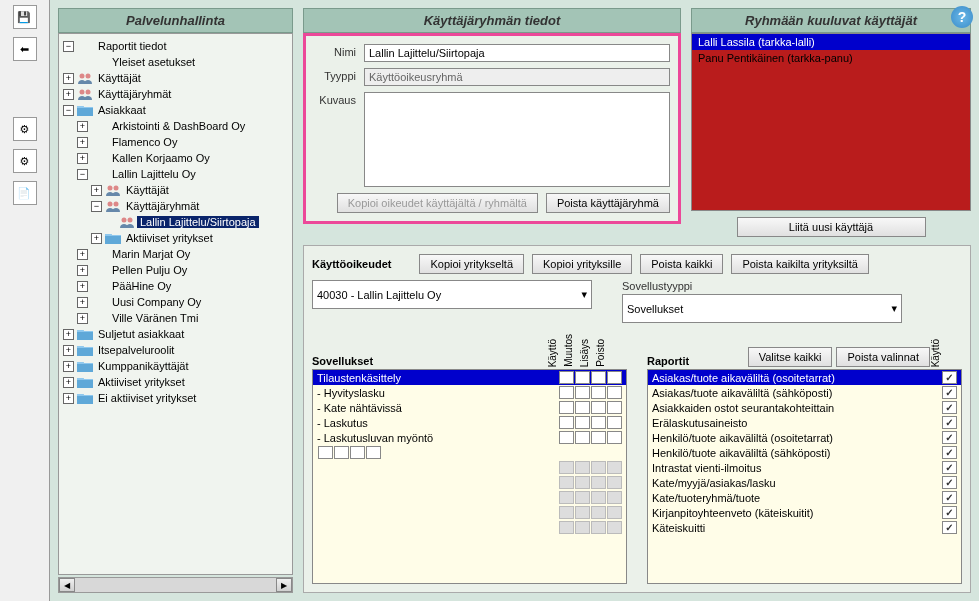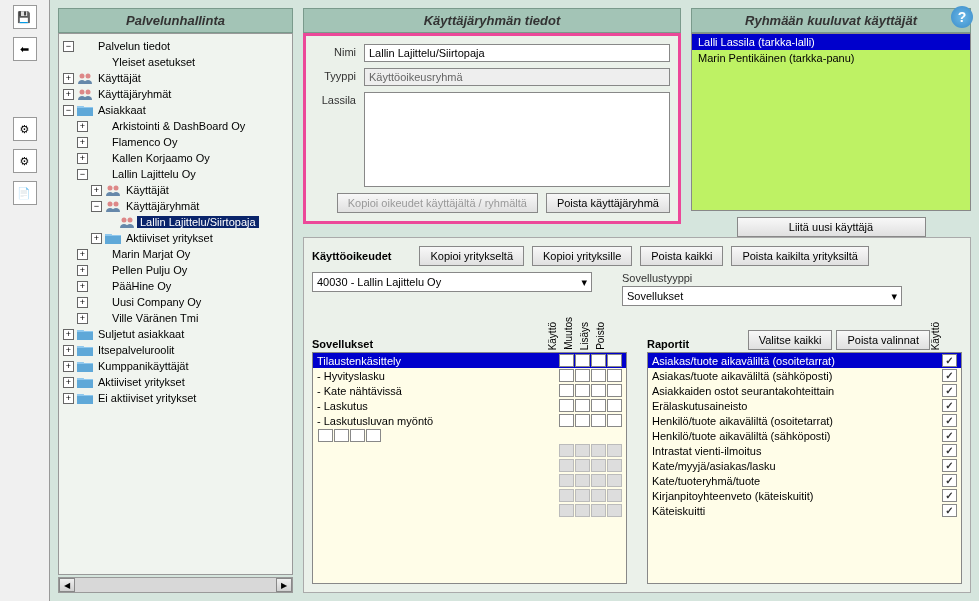--- a/index.html
+++ b/index.html
@@ -12,45 +12,45 @@
 .left-panel { width: 235px; display: flex; flex-direction: column; }
 .panel-header { background: #a3c4b6; border: 1px solid #7a9a8c; text-align: center; padding: 4px; font-style: italic; font-weight: bold; font-size: 13px; color: #333; }
 .tree { background: #f0f4ef; border: 1px solid #999; flex: 1; overflow: auto; padding: 4px; }
 .tree-node { display: flex; align-items: center; padding: 1px 0; cursor: pointer; white-space: nowrap; }
 .tree-toggle { width: 11px; height: 11px; border: 1px solid #666; background: #fff; display: inline-flex; align-items: center; justify-content: center; font-size: 9px; line-height: 1; margin-right: 3px; }
 .tree-spacer { display: inline-block; width: 14px; }
 .tree-icon { width: 16px; height: 14px; display: inline-flex; align-items: center; justify-content: center; margin-right: 2px; }
 .tree-label { padding: 0 3px; }
 .tree-label.selected { background: #0a246a; color: #fff; }
 
-.right-area { flex: 1; display: flex; flex-direction: column; }
+.right-area { flex: 1; display: flex; flex-direction: column; gap: 8px; }
 .top-row { display: flex; gap: 10px; }
 .details-panel { flex: 1.35; }
 .users-panel { flex: 1; position: relative; }
 .details-body { background: #ebf1ea; border: 3px solid #ec4899; padding: 8px; }
 .form-row { display: flex; align-items: flex-start; margin-bottom: 6px; }
 .form-label { width: 50px; text-align: right; padding-right: 8px; padding-top: 2px; color: #333; }
 .form-input { flex: 1; background: #fff; border: 1px solid #888; padding: 2px 4px; height: 18px; }
 .form-input.readonly { background: #eee; color: #666; }
 .form-textarea { flex: 1; background: #fff; border: 1px solid #888; height: 95px; resize: none; }
 .btn-row { display: flex; gap: 8px; justify-content: flex-end; margin-top: 6px; }
 .btn { background: linear-gradient(#f8f8f8,#e0e0e0); border: 1px solid #888; padding: 3px 10px; cursor: pointer; font-size: 11px; }
 .btn:disabled { color: #999; }
 .help-btn { position: absolute; right: -2px; top: -2px; width: 22px; height: 22px; border-radius: 50%; background: radial-gradient(#6bb8e8,#3a8bc8); color: #fff; font-weight: bold; font-size: 14px; display: flex; align-items: center; justify-content: center; cursor: pointer; }
 
-.users-list { background: #bef264; border: 1px solid #888; height: 178px; overflow-y: scroll; }
+.users-list { background: #b91c1c; border: 1px solid #888; height: 178px; overflow-y: scroll; }
 .user-item { padding: 2px 6px; cursor: pointer; }
 .user-item.selected { background: #0000cc; color: #fff; }
 .add-user-row { text-align: center; margin-top: 6px; }
 
 .perms-panel { flex: 1; background: #ebf1ea; border: 1px solid #aaa; padding: 8px; display: flex; flex-direction: column; }
 .perms-header { display: flex; align-items: center; gap: 8px; margin-bottom: 6px; }
 .perms-title { font-weight: bold; flex: 0 0 auto; margin-right: 20px; }
 .perms-controls { display: flex; gap: 30px; margin-bottom: 4px; }
-.select { background: #fff; border: 1px solid #888; padding: 2px 4px; width: 280px; height: 20px; display: flex; align-items: center; justify-content: space-between; }
+.select { background: #fff; border: 1px solid #888; padding: 2px 4px; width: 280px; height: 29px; display: flex; align-items: center; justify-content: space-between; }
 .select-label { color: #333; margin-bottom: 2px; }
 .perms-body { display: flex; gap: 20px; flex: 1; }
 .perms-col { flex: 1; display: flex; flex-direction: column; }
 .perms-col-header { display: flex; align-items: flex-end; margin-bottom: 2px; height: 40px; }
 .perms-col-title { font-weight: bold; flex: 1; }
 .col-rot { writing-mode: vertical-rl; transform: rotate(180deg); font-size: 10px; width: 16px; text-align: left; padding-bottom: 2px; }
 .perms-list { background: #fffde8; border: 1px solid #888; flex: 1; overflow-y: scroll; }
 .perm-row { display: flex; align-items: center; padding: 1px 4px; }
 .perm-row.selected { background: #0000cc; color: #fff; }
 .perm-name { flex: 1; white-space: nowrap; overflow: hidden; text-overflow: ellipsis; }
@@ -74,21 +74,21 @@
     <div class="toolbar-btn">📄</div>
   </div>
 
   <div class="main">
     <div class="left-panel">
       <div class="panel-header">Palvelunhallinta</div>
       <div class="tree" id="tree">
           <div class="tree-node">
             <span class="tree-toggle">−</span>
             <span class="tree-icon"></span>
-            <span class="tree-label">Palvelun tiedot</span>
+            <span class="tree-label">Raportit tiedot</span>
           </div>
           <div class="tree-node">
             <span class="tree-spacer"></span>
             <span class="tree-spacer"></span>
             <span class="tree-icon"></span>
             <span class="tree-label">Yleiset asetukset</span>
           </div>
           <div class="tree-node">
             <span class="tree-toggle">+</span>
             <span class="tree-icon">
@@ -297,36 +297,36 @@
           <div class="details-body">
             <div class="form-row">
               <div class="form-label">Nimi</div>
               <input class="form-input" value="Lallin Lajittelu/Siirtopaja" style="">
             </div>
             <div class="form-row">
               <div class="form-label">Tyyppi</div>
               <input class="form-input readonly" readonly="" value="Käyttöoikeusryhmä" style="">
             </div>
             <div class="form-row">
-              <div class="form-label">Lassila</div>
+              <div class="form-label">Kuvaus</div>
               <textarea class="form-textarea" style=""></textarea>
             </div>
             <div class="btn-row">
               <button class="btn" disabled="">Kopioi oikeudet käyttäjältä / ryhmältä</button>
               <button class="btn">Poista käyttäjäryhmä</button>
             </div>
           </div>
         </div>
 
         <div class="users-panel">
           <div class="help-btn">?</div>
           <div class="panel-header">Ryhmään kuuluvat käyttäjät</div>
           <div class="users-list" id="users-list">
               <div class="user-item selected">Lalli Lassila (tarkka-lalli)</div>
-              <div class="user-item">Marin Pentikäinen (tarkka-panu)</div>
+              <div class="user-item">Panu Pentikäinen (tarkka-panu)</div>
             </div>
           <div class="add-user-row">
             <button class="btn" style="width:189px">Liitä uusi käyttäjä</button>
           </div>
         </div>
       </div>
 
       <div class="perms-panel">
         <div class="perms-header">
           <div class="perms-title">Käyttöoikeudet</div>

